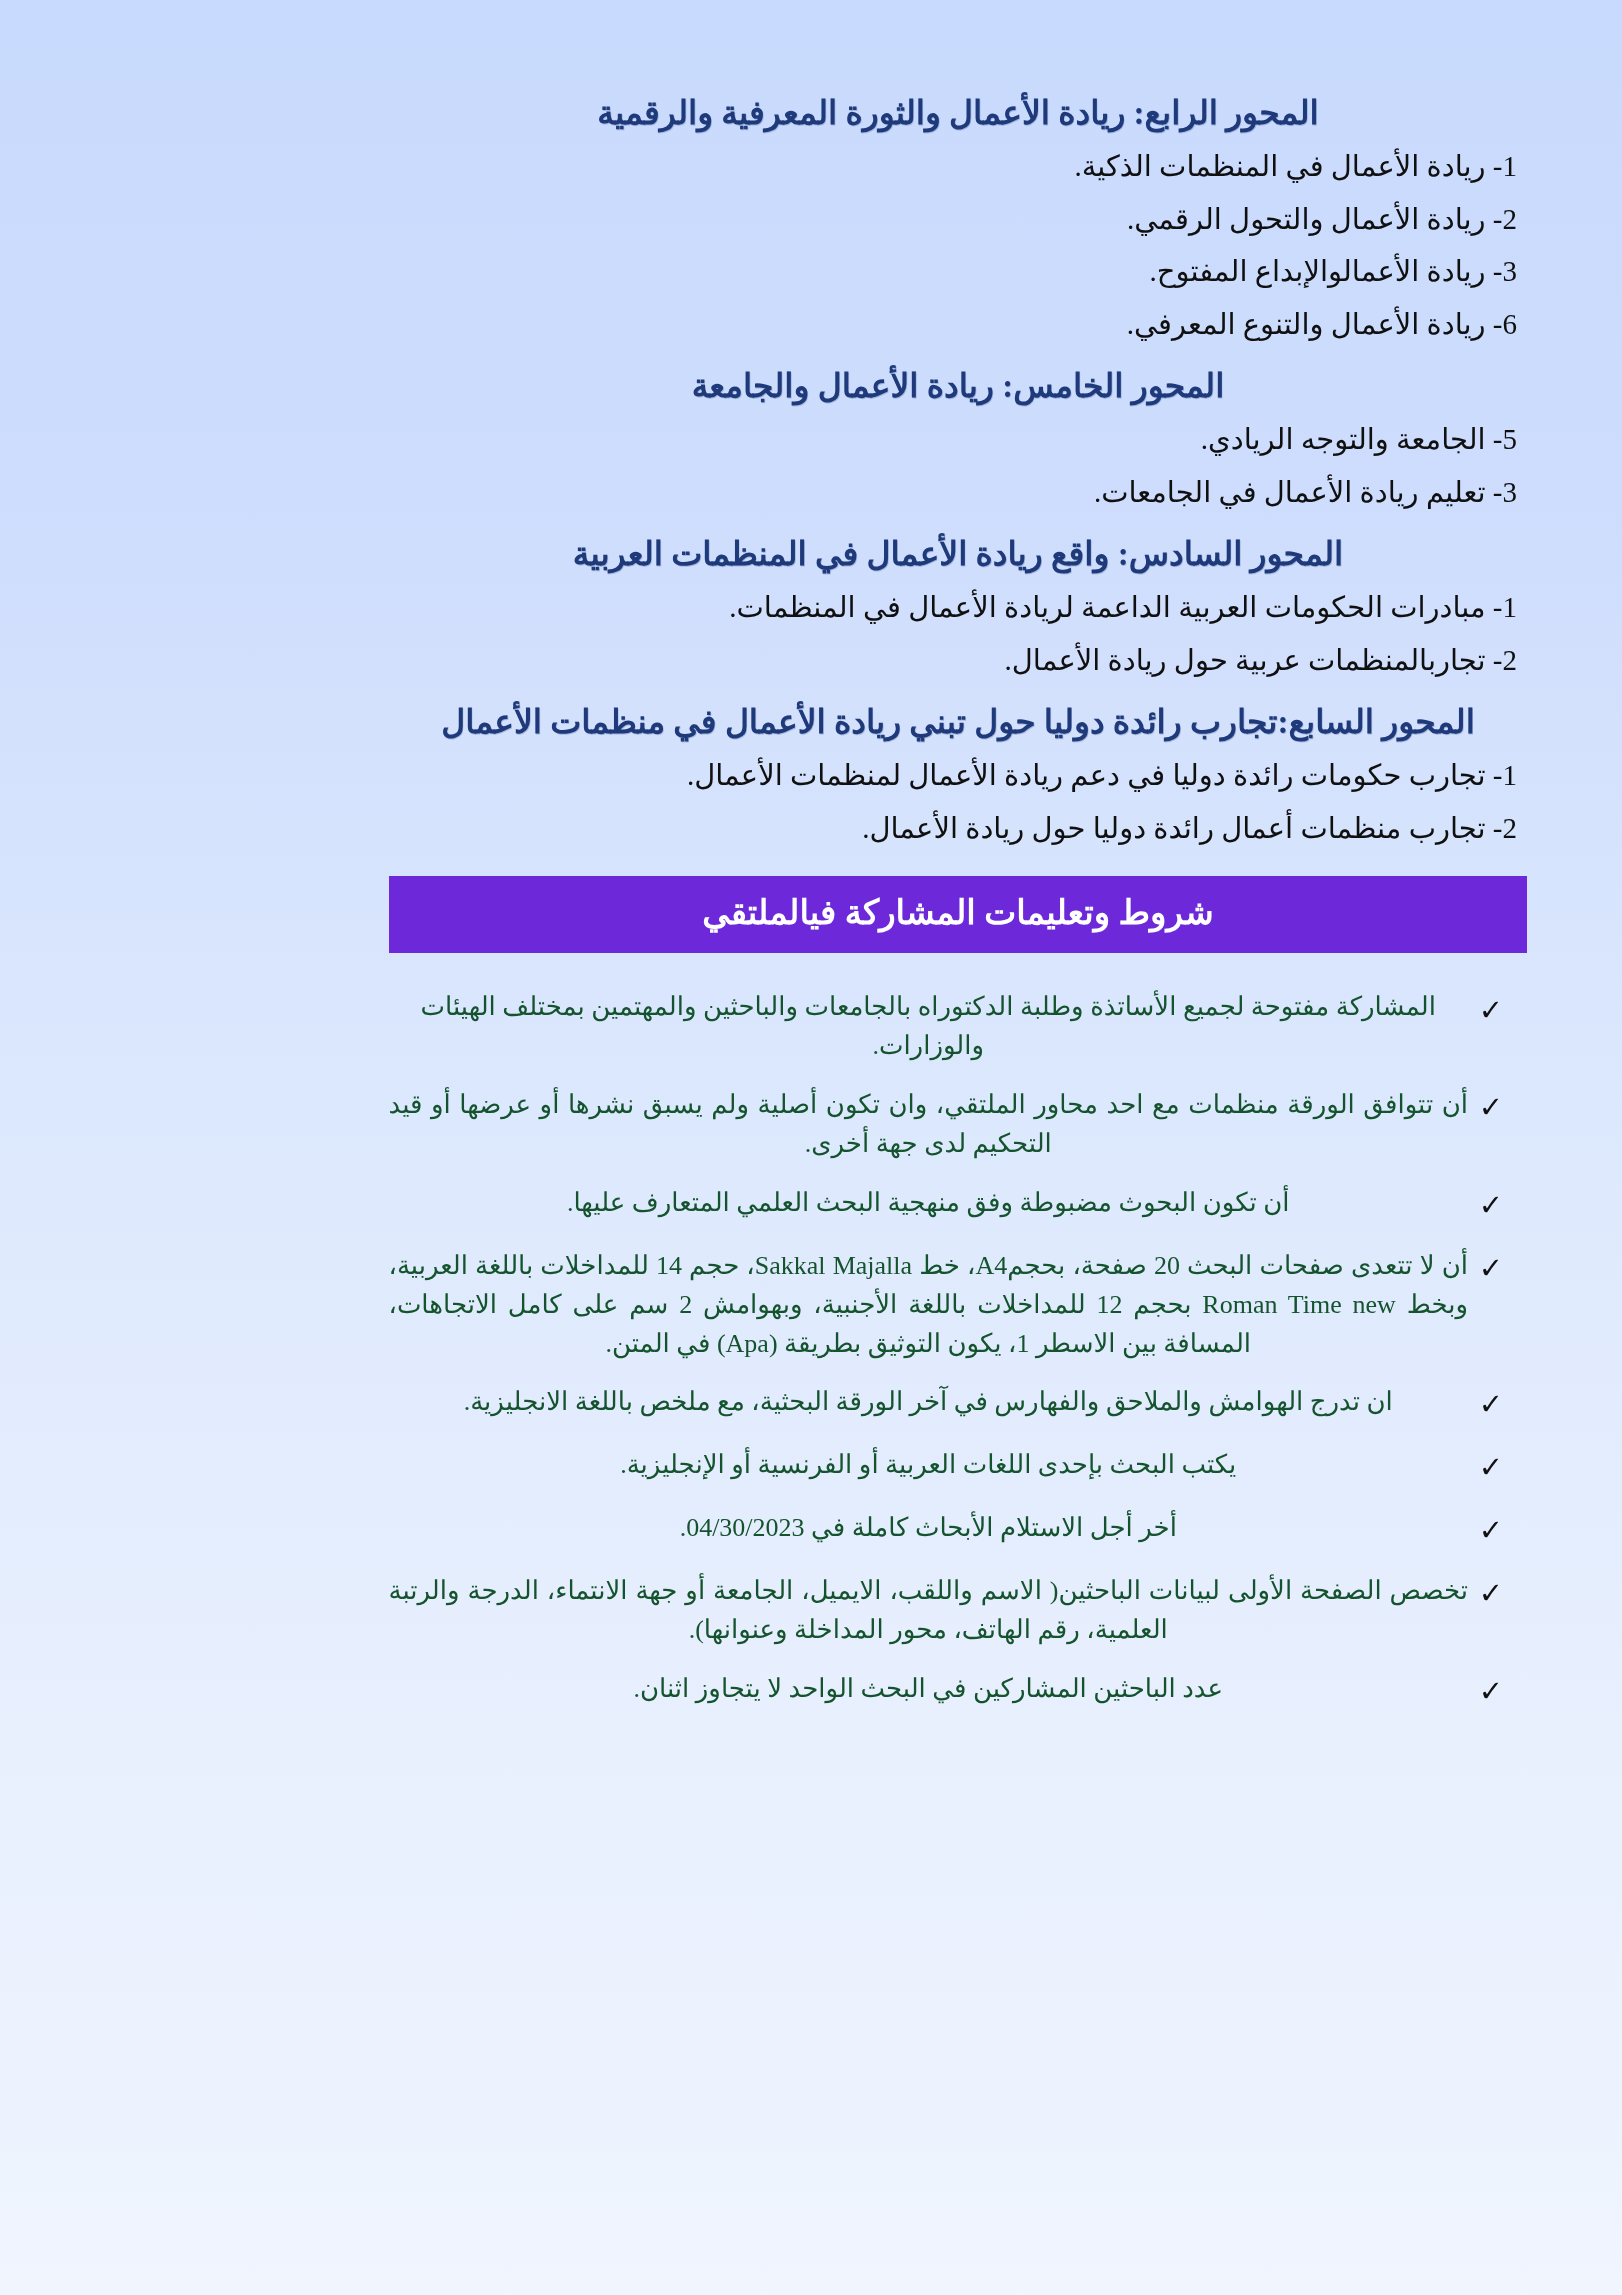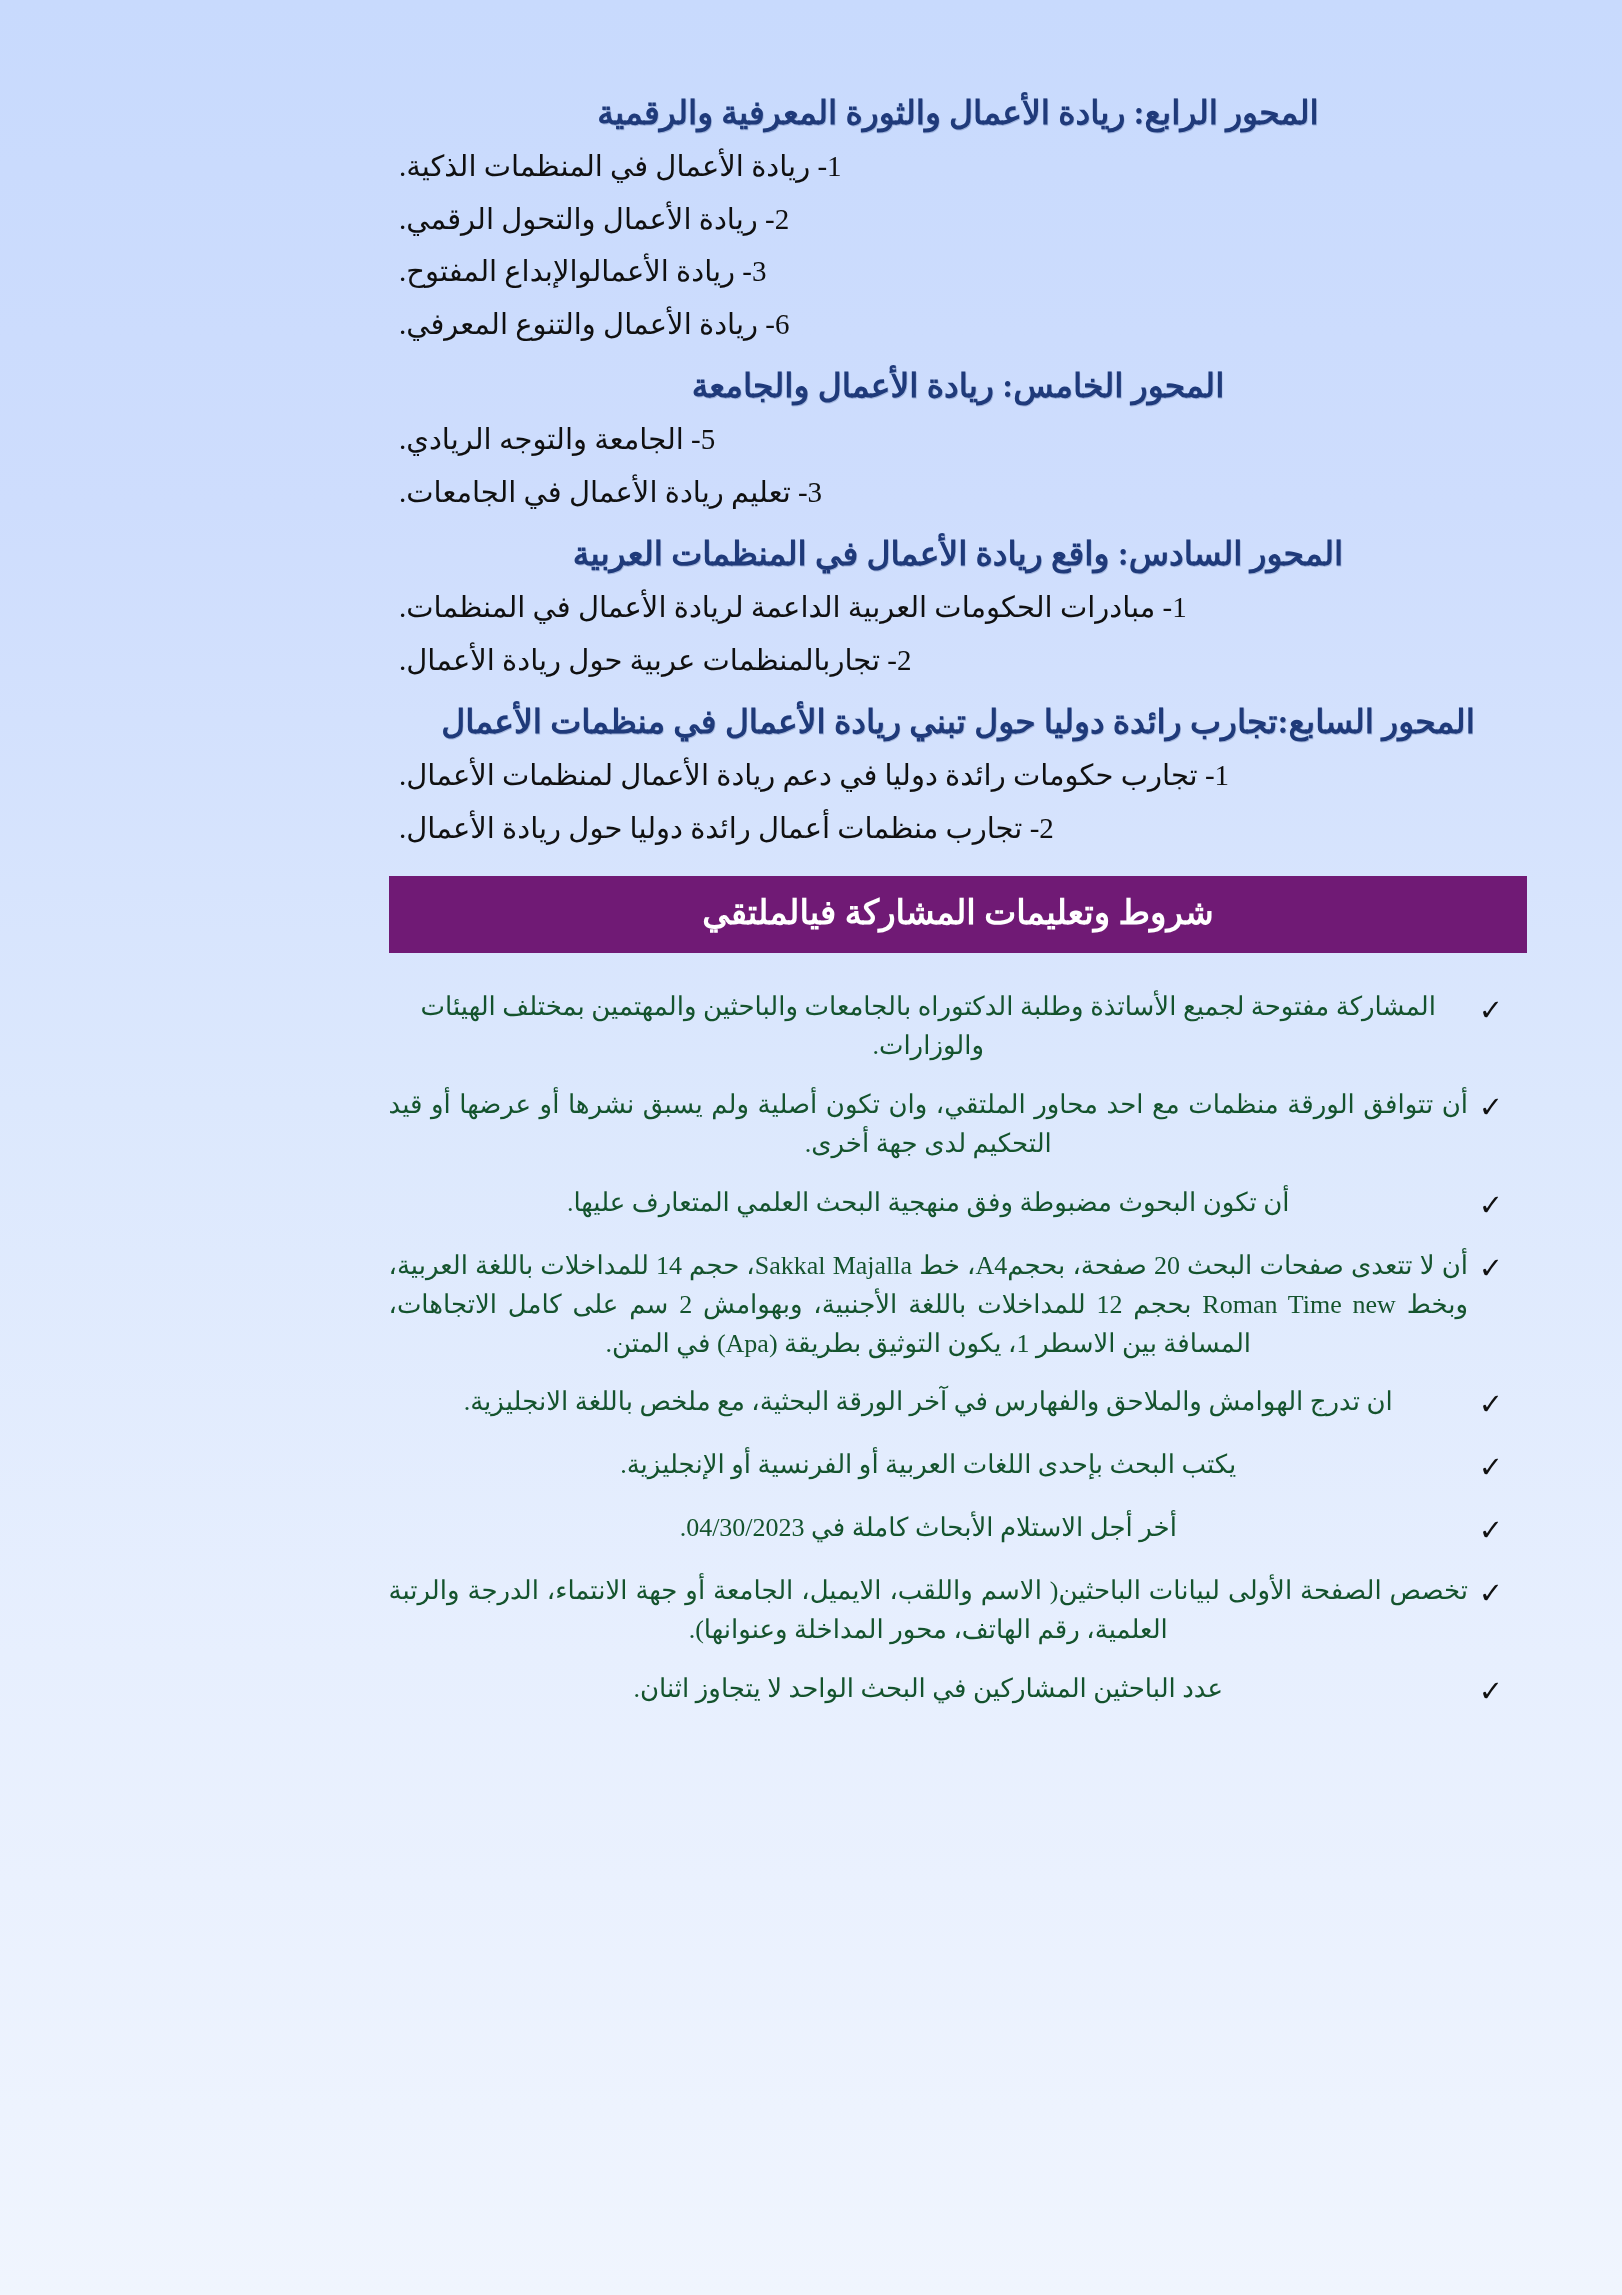--- a/index.html
+++ b/index.html
@@ -45,34 +45,34 @@
     margin: 0 0 13px 0;
     padding: 0;
     text-shadow: 0.7px 0.7px 0 rgba(31,58,122,0.25);
     letter-spacing: 0px;
   }
 
   .axis-item {
     color: #101010;
     font-size: 29px;
     line-height: 1.28;
-    text-align: left;
+    text-align: right;
     direction: rtl;
     margin: 0 0 15.7px 0;
     padding: 0;
   }
 
   .axis-block .axis-item:last-child {
     margin-bottom: 22px;
   }
 
   
   .banner {
     margin: 29px 95px 0 95px;
-    background: #701a75;
+    background: #6d28d9;
     color: #FFFFFF;
     font-weight: bold;
     font-size: 34px;
     line-height: 1.1;
     text-align: center;
     padding: 18.3px 13px 22px 13px;
     box-sizing: border-box;
     direction: rtl;
     letter-spacing: 0px;
   }

